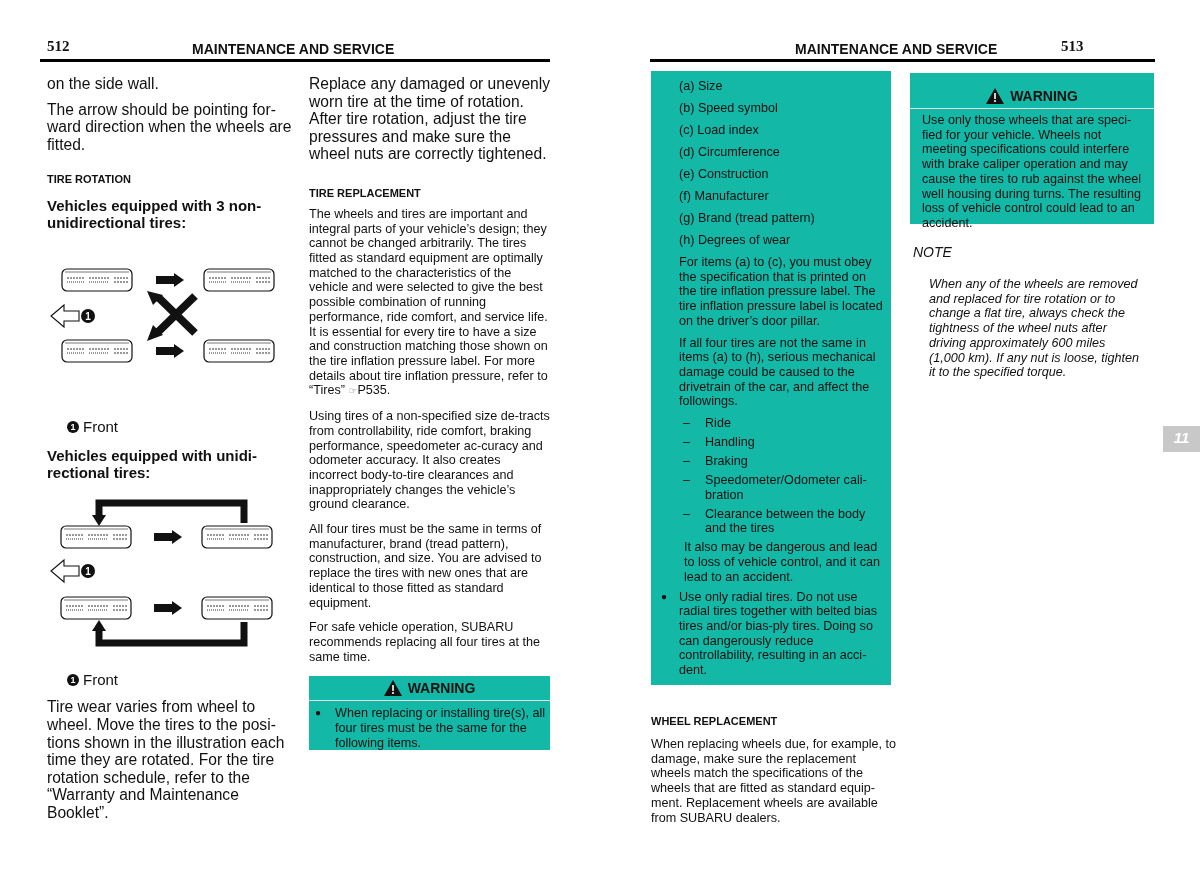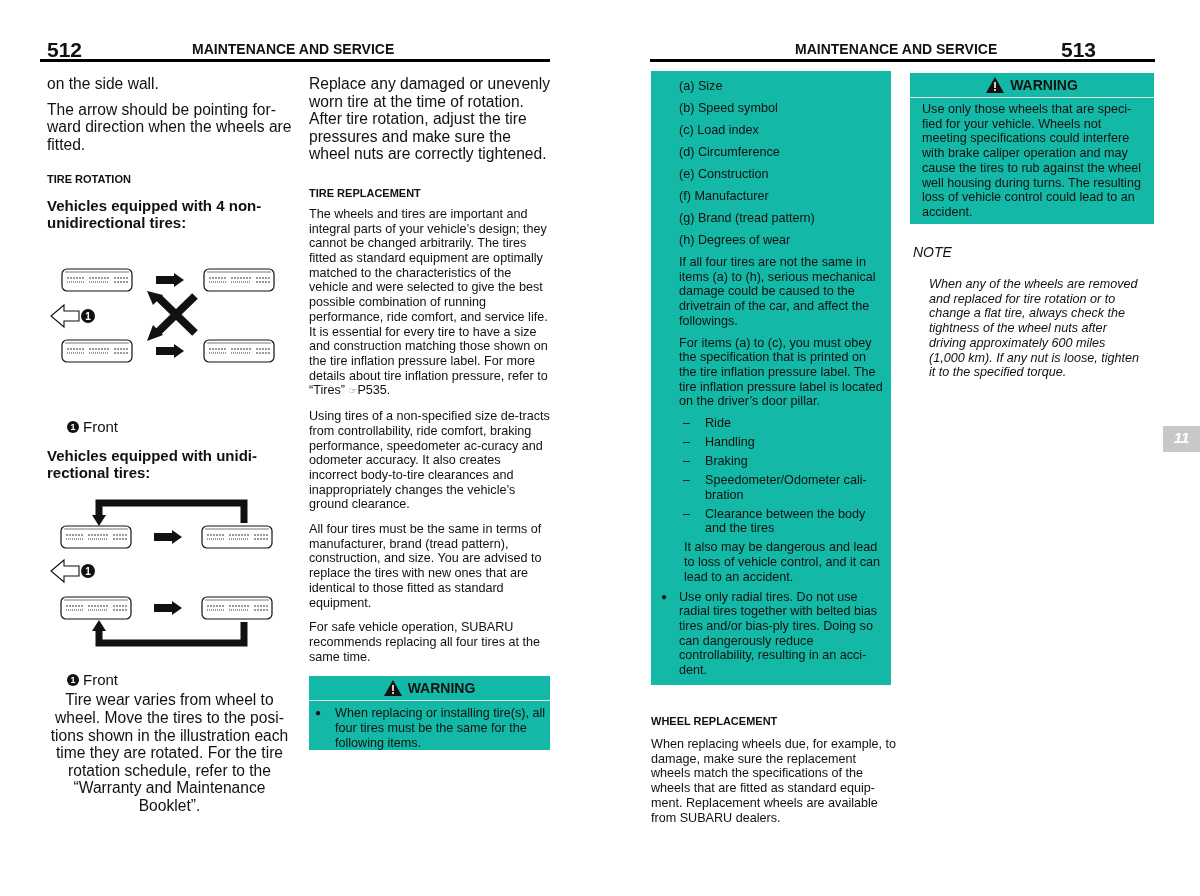--- a/index.html
+++ b/index.html
@@ -1,33 +1,33 @@
 <!DOCTYPE html>
 <html><head>
 <meta charset="utf-8">
 <style>
   html, body { margin: 0; padding: 0; background: #ffffff; }
   body { width: 1200px; height: 896px; position: relative; overflow: hidden;
          font-family: "Liberation Sans", sans-serif; color: #111; }
   .abs { position: absolute; }
-  .pagenum { font-weight: bold; font-size: 21px; top: 38px; }
+  .pagenum { font-weight: bold; font-size: 15px; top: 38px; font-family: Liberation Serif, serif; }
   .runhead { font-weight: bold; font-size: 14px; top: 41px; }
   .rule { height: 3px; background: #000; top: 59px; }
   .col { position: absolute; }
   .big { font-size: 15.6px; line-height: 17.6px; margin: 0 0 8px 0; }
   .sm { font-size: 12.6px; line-height: 14.7px; margin: 0 0 10px 0; }
   h2.sec { font-size: 11px; font-weight: bold; margin: 0 0 8px 0; line-height: 20px; }
   h3.sub { font-size: 15px; font-weight: bold; margin: 0; line-height: 17px; }
   .caption { font-size: 15px; display: flex; align-items: center; gap: 4px; }
   .num-circle { display: inline-block; width: 12px; height: 12px; border-radius: 50%;
                 background: #111; color: #fff; font-size: 9px; font-weight: bold;
                 text-align: center; line-height: 12px; }
   .graybox { background: #14b8a6; }
   .warn-head { display: flex; align-items: center; justify-content: center; gap: 6px;
-               font-weight: bold; font-size: 14px; height: 24px; border-bottom: 1px solid #e4e4e4; }
+               font-weight: bold; font-size: 14px; height: 24px; border-bottom: 1px solid #e4e4e4; margin-top: 11px; }
   .list-item { font-size: 12.6px; line-height: 14.7px; margin-bottom: 7.3px; }
   .dash-item { display: flex; font-size: 12.6px; line-height: 14.7px; margin-bottom: 4.3px; }
   .dash-item .dash { width: 22px; flex: none; padding-left: 4px; }
   .bullet-item { display: flex; font-size: 12.6px; line-height: 14.7px; }
   .bullet-item .dot { width: 20px; flex: none; padding-left: 6px; font-size: 10px; }
   .tab11 { background: #c8c8c8; color: #fff; font-weight: bold; font-style: italic;
            font-size: 15px; text-align: center; line-height: 24px; }
   .note-title { font-style: italic; font-size: 14px; line-height: 17px; }
   .note-body { font-style: italic; font-size: 12.6px; line-height: 14.7px; }
   svg text { font-family: "Liberation Sans", sans-serif; }
@@ -36,21 +36,21 @@
 <body>
 
 <div class="abs pagenum" style="left:47px;">512</div>
 <div class="abs runhead" style="left:192px;">MAINTENANCE AND SERVICE</div>
 <div class="abs rule" style="left:40px; width:510px;"></div>
 
 <div class="col" style="left:47px; top:75px; width:245px;">
   <p class="big">on the side wall.</p>
   <p class="big" style="margin-bottom:16px;">The arrow should be pointing for-ward direction when the wheels are fitted.</p>
   <h2 class="sec">TIRE ROTATION</h2>
-  <h3 class="sub">Vehicles equipped with 4 non-unidirectional tires:</h3>
+  <h3 class="sub">Vehicles equipped with 3 non-unidirectional tires:</h3>
 
   <svg width="240" height="150" style="display:block; margin-top:30px;">
     <defs>
       <g id="tire">
         <rect x="0" y="0" width="70" height="22" rx="5" fill="#fff" stroke="#111" stroke-width="1.2"></rect>
         <line x1="3" y1="3" x2="67" y2="3" stroke="#555" stroke-width="0.8"></line>
         <line x1="5" y1="9" x2="22" y2="9" stroke="#333" stroke-dasharray="2,1"></line>
         <line x1="27" y1="9" x2="47" y2="9" stroke="#333" stroke-dasharray="2,1"></line>
         <line x1="52" y1="9" x2="66" y2="9" stroke="#333" stroke-dasharray="2,1"></line>
         <line x1="5" y1="13" x2="22" y2="13" stroke="#333" stroke-dasharray="1,1"></line>
@@ -110,21 +110,21 @@
     </g>
     <circle cx="41" cy="76" r="7" fill="#111"></circle>
     <text x="41" y="80" font-size="10" font-weight="bold" fill="#fff" text-anchor="middle">1</text>
   </svg>
 
   <div class="caption" style="margin-top:16px; margin-left:20px;">
     <span class="num-circle">1</span>
     <span>Front</span>
   </div>
 
-  <p class="big" style="margin-top:3px;text-align:center;">Tire wear varies from wheel to wheel. Move the tires to the posi-tions shown in the illustration each time they are rotated. For the tire rotation schedule, refer to the “Warranty and Maintenance Booklet”.</p>
+  <p class="big" style="margin-top:10px;">Tire wear varies from wheel to wheel. Move the tires to the posi-tions shown in the illustration each time they are rotated. For the tire rotation schedule, refer to the “Warranty and Maintenance Booklet”.</p>
 </div>
 
 <div class="col" style="left:309px; top:75px; width:243px;">
   <p class="big" style="margin-bottom:20px;">Replace any damaged or unevenly worn tire at the time of rotation. After tire rotation, adjust the tire pressures and make sure the wheel nuts are correctly tightened.</p>
   <h2 class="sec" style="margin-bottom:4px;">TIRE REPLACEMENT</h2>
   <p class="sm">
     <span>The wheels and tires are important and integral parts of your vehicle’s design; they cannot be changed arbitrarily. The tires fitted as standard equipment are optimally matched to the characteristics of the vehicle and were selected to give the best possible combination of running performance, ride comfort, and service life. It is essential for every tire to have a size and construction matching those shown on the tire inflation pressure label. For more details about tire inflation pressure, refer to “Tires”</span>
     <span style="color:#777; font-size:10px;">☞</span><span>P535.</span>
   </p>
   <p class="sm">Using tires of a non-specified size de-tracts from controllability, ride comfort, braking performance, speedometer ac-curacy and odometer accuracy. It also creates incorrect body-to-tire clearances and inappropriately changes the vehicle’s ground clearance.</p>
@@ -154,22 +154,22 @@
 <div class="col graybox" style="left:651px; top:71px; width:240px; height:614px;">
   <div style="padding:8px 8px 0 28px;">
     <div class="list-item">(a) Size</div>
     <div class="list-item">(b) Speed symbol</div>
     <div class="list-item">(c) Load index</div>
     <div class="list-item">(d) Circumference</div>
     <div class="list-item">(e) Construction</div>
     <div class="list-item">(f) Manufacturer</div>
     <div class="list-item">(g) Brand (tread pattern)</div>
     <div class="list-item">(h) Degrees of wear</div>
+    <p class="sm" style="margin:0 0 7px 0;">For items (a) to (c), you must obey the specification that is printed on the tire inflation pressure label. The tire inflation pressure label is located on the driver’s door pillar.</p>
     <p class="sm" style="margin:0 0 7px 0;">If all four tires are not the same in items (a) to (h), serious mechanical damage could be caused to the drivetrain of the car, and affect the followings.</p>
-    <p class="sm" style="margin:0 0 7px 0;">For items (a) to (c), you must obey the specification that is printed on the tire inflation pressure label. The tire inflation pressure label is located on the driver’s door pillar.</p>
   </div>
   <div style="padding:0 6px 0 28px;">
     <div class="dash-item">
         <span class="dash">–</span>
         <span>Ride</span>
       </div>
     <div class="dash-item">
         <span class="dash">–</span>
         <span>Handling</span>
       </div>

